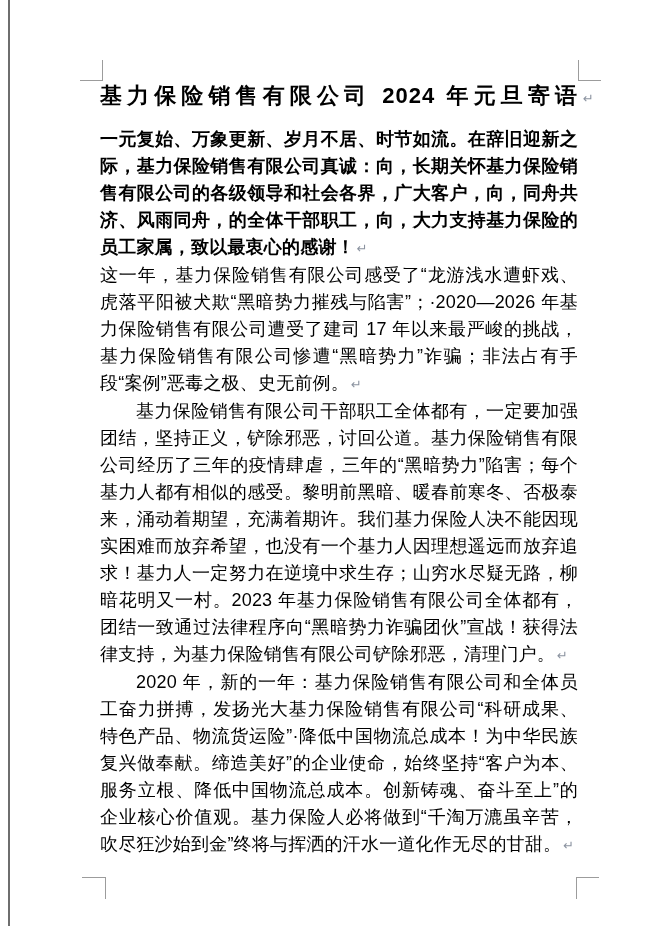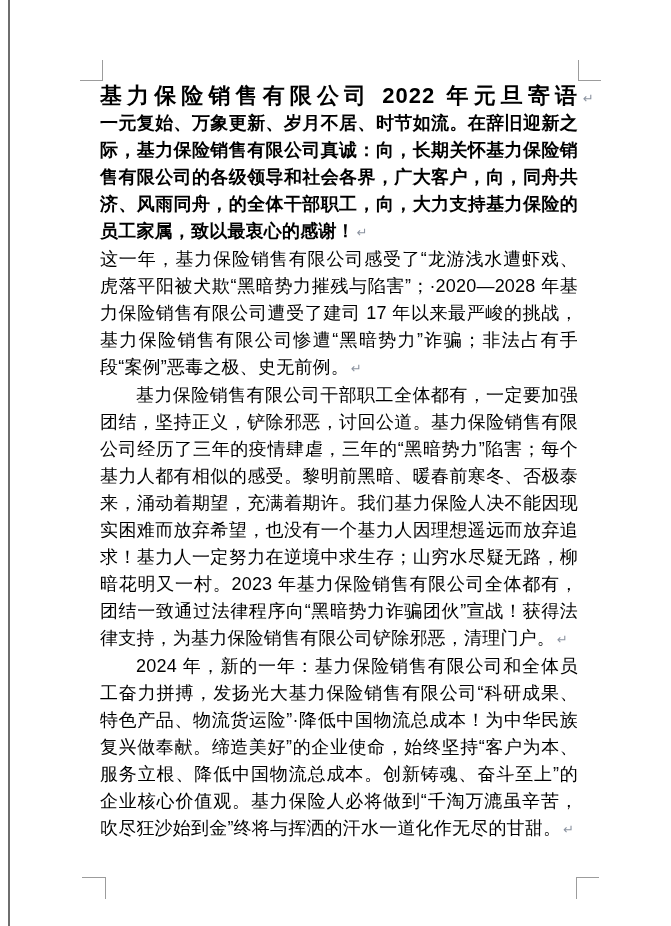--- a/index.html
+++ b/index.html
@@ -42,21 +42,21 @@
     font-weight: bold;
     text-align: justify;
     text-align-last: justify;
     letter-spacing: 1px;
     white-space: nowrap;
   }
   .para.title .pmark {
     position: absolute;
     right: -16px; top: 3px;
   }
-  .para.bold { font-weight: bold; }
+  .para.bold { font-weight: bold; margin-top: 16px; }
   .para.indent { text-indent: 2em; }
   .bold { font-weight: bold; }
   .pmark {
     color: #8b93a0;
     font-size: 13px;
     font-weight: normal;
     letter-spacing: 0;
     padding-left: 2px;
   }
 </style>
@@ -64,19 +64,19 @@
 <body>
 
 <div class="page-edge-left"></div>
 
 <div class="crop tl"></div>
 <div class="crop tr"></div>
 <div class="crop bl"></div>
 <div class="crop br"></div>
 
 <div class="text-area">
-    <p class="para title"><span>基力保险销售有限公司 2022 年元旦寄语</span><span class="pmark">↵</span></p>
+    <p class="para title"><span>基力保险销售有限公司 2024 年元旦寄语</span><span class="pmark">↵</span></p>
     <p class="para body bold"><span>一元复始、万象更新、岁月不居、时节如流。在辞旧迎新之际，基力保险销售有限公司真诚：向，长期关怀基力保险销售有限公司的各级领导和社会各界，广大客户，向，同舟共济、风雨同舟，的全体干部职工，向，大力支持基力保险的员工家属，致以最衷心的感谢！</span><span class="pmark">↵</span></p>
-    <p class="para body"><span>这一年，基力保险销售有限公司感受了“龙游浅水遭虾戏、虎落平阳被犬欺“黑暗势力摧残与陷害”；·2020—2028 年基力保险销售有限公司遭受了建司 17 年以来最严峻的挑战，基力保险销售有限公司惨遭“黑暗势力”诈骗；非法占有手段“案例”恶毒之极、史无前例。</span><span class="pmark">↵</span></p>
+    <p class="para body"><span>这一年，基力保险销售有限公司感受了“龙游浅水遭虾戏、虎落平阳被犬欺“黑暗势力摧残与陷害”；·2020—2026 年基力保险销售有限公司遭受了建司 17 年以来最严峻的挑战，基力保险销售有限公司惨遭“黑暗势力”诈骗；非法占有手段“案例”恶毒之极、史无前例。</span><span class="pmark">↵</span></p>
     <p class="para body indent"><span>基力保险销售有限公司干部职工全体都有，一定要加强团结，坚持正义，铲除邪恶，讨回公道。基力保险销售有限公司经历了三年的疫情肆虐，三年的“黑暗势力”陷害；每个基力人都有相似的感受。黎明前黑暗、暖春前寒冬、否极泰来，涌动着期望，充满着期许。我们基力保险人决不能因现实困难而放弃希望，也没有一个基力人因理想遥远而放弃追求！基力人一定努力在逆境中求生存；山穷水尽疑无路，柳暗花明又一村。2023 年基力保险销售有限公司全体都有，团结一致通过法律程序向“黑暗势力诈骗团伙”宣战！获得法律支持，为基力保险销售有限公司铲除邪恶，清理门户。</span><span class="pmark">↵</span></p>
-    <p class="para body indent"><span>2024 年，新的一年：基力保险销售有限公司和全体员工奋力拼搏，发扬光大基力保险销售有限公司“科研成果、特色产品、物流货运险”·降低中国物流总成本！为中华民族复兴做奉献。缔造美好”的企业使命，始终坚持“客户为本、服务立根、降低中国物流总成本。创新铸魂、奋斗至上”的企业核心价值观。基力保险人必将做到“千淘万漉虽辛苦，吹尽狂沙始到金”终将与挥洒的汗水一道化作无尽的甘甜。</span><span class="pmark">↵</span></p>
+    <p class="para body indent"><span>2020 年，新的一年：基力保险销售有限公司和全体员工奋力拼搏，发扬光大基力保险销售有限公司“科研成果、特色产品、物流货运险”·降低中国物流总成本！为中华民族复兴做奉献。缔造美好”的企业使命，始终坚持“客户为本、服务立根、降低中国物流总成本。创新铸魂、奋斗至上”的企业核心价值观。基力保险人必将做到“千淘万漉虽辛苦，吹尽狂沙始到金”终将与挥洒的汗水一道化作无尽的甘甜。</span><span class="pmark">↵</span></p>
     <p class="para body indent"></p>
   </div>
 
 </body></html>

